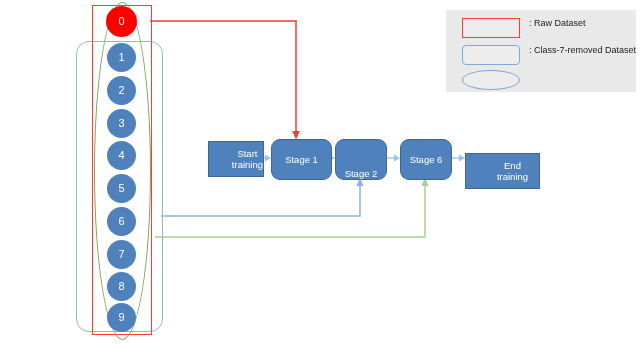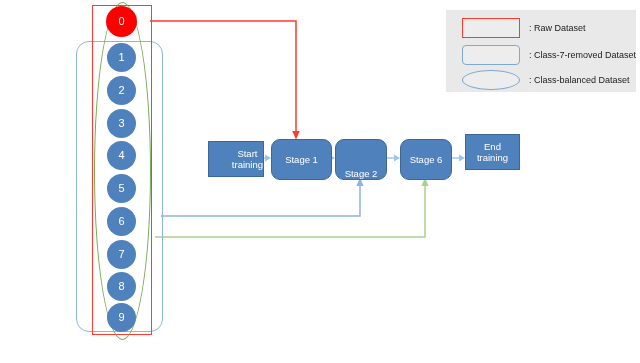--- a/index.html
+++ b/index.html
@@ -102,21 +102,20 @@
     height: 82px;
     background: #E9E9E9;
     z-index: 8;
   }
   .legend-row {
     position: absolute;
     left: 16px;
     width: 176px;
     height: 19px;
     display: flex;
-    align-items: center;
   }
   .legend-swatch {
     width: 56px;
     height: 18px;
     background: #EDEDED;
     flex: 0 0 auto;
   }
   .sw-raw { border: 1.6px solid #FF3B30; }
   .sw-removed { border: 1.4px solid #7FA8D4; border-radius: 4px; }
   .sw-balanced { border: 1.3px solid #7FA8D4; border-radius: 50%; }
@@ -196,35 +195,34 @@
   </div>
 
   <div class="flow-box rounded" style="left:335px; top:139px; width:50px; height:39px;align-items:flex-end;">
     <span>Stage 2</span>
   </div>
 
   <div class="flow-box rounded" style="left:400px; top:139px; width:50px; height:39px;">
     <span>Stage 6</span>
   </div>
 
-  <div class="flow-box" style="left:465px; top:134px; width:53px; height:34px;">
+  <div class="flow-box" style="left:465px; top:153px; width:53px; height:34px;padding-left:20px;">
     <div>
       <div>End</div>
       <div>training</div>
     </div>
   </div>
 
   <div class="legend-panel">
     <div class="legend-row" style="top:8px;">
       <div class="legend-swatch sw-raw"></div>
       <span class="legend-label">: Raw Dataset</span>
     </div>
     <div class="legend-row" style="top:35px;">
       <div class="legend-swatch sw-removed"></div>
       <span class="legend-label">: Class-7-removed Dataset</span>
     </div>
     <div class="legend-row" style="top:60px;">
       <div class="legend-swatch sw-balanced"></div>
-      <span class="legend-label">: Class-balanced Dataset</span>
     </div>
   </div>
 
 </div>
 
 </body></html>

